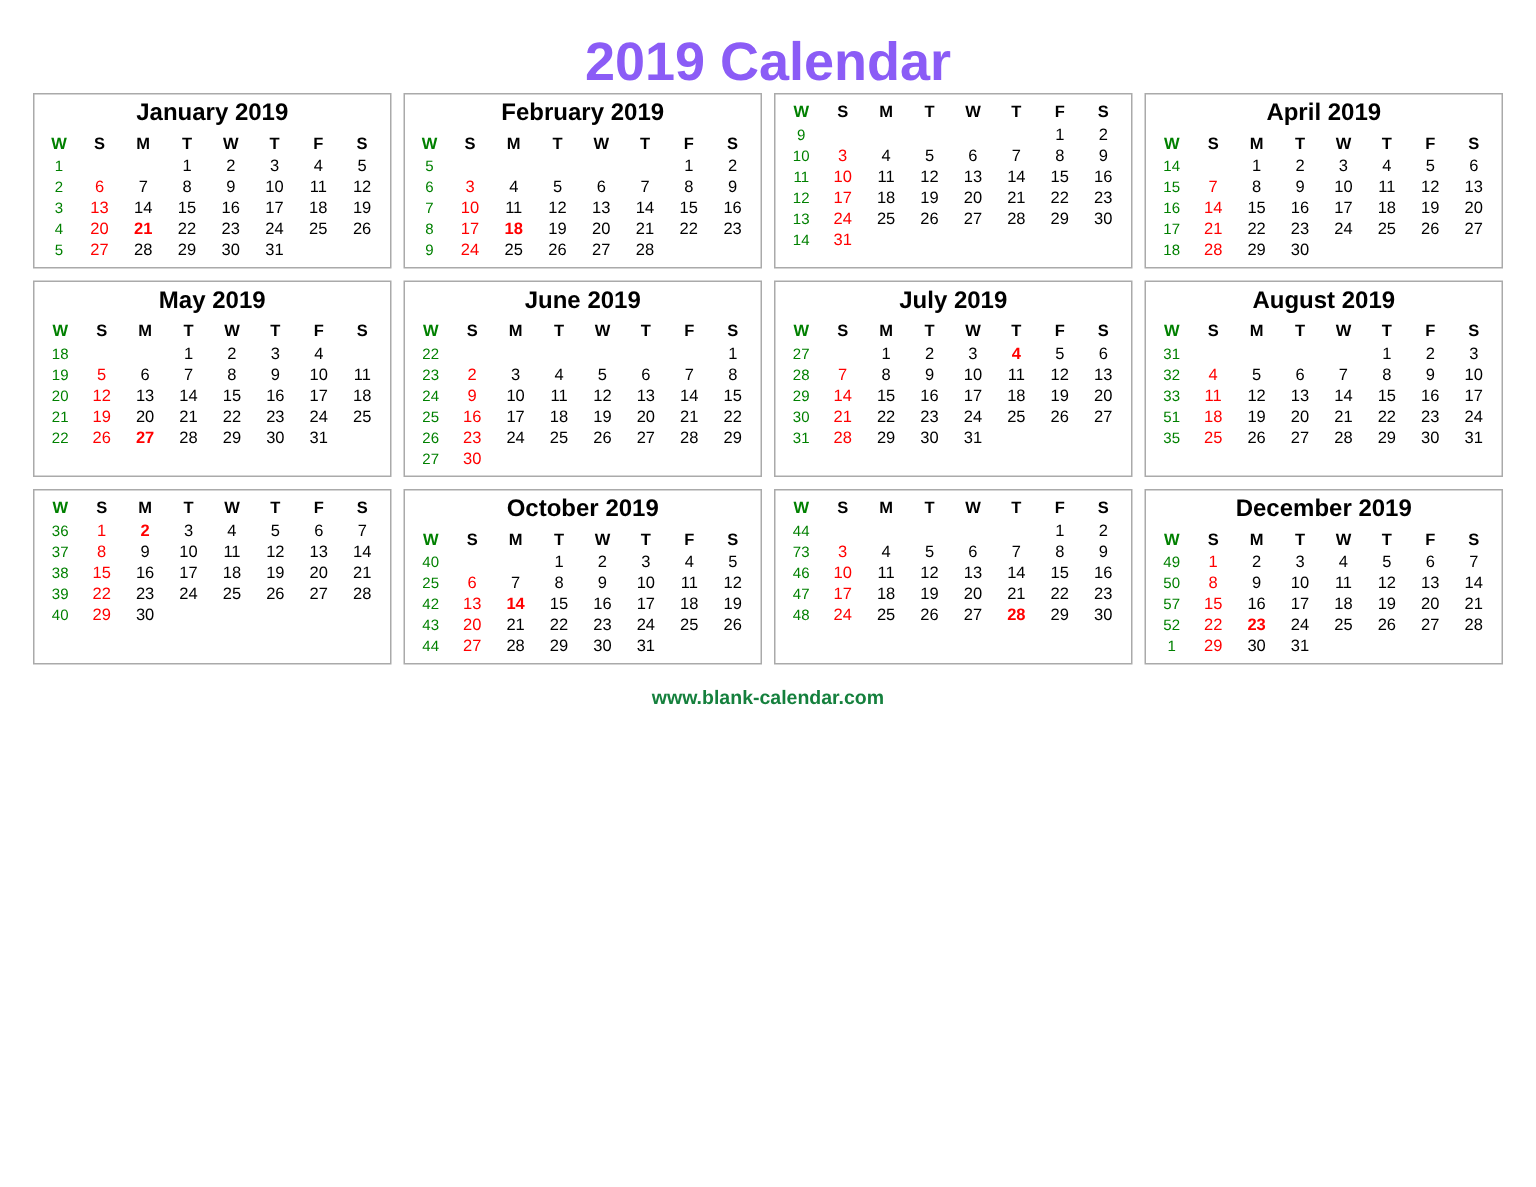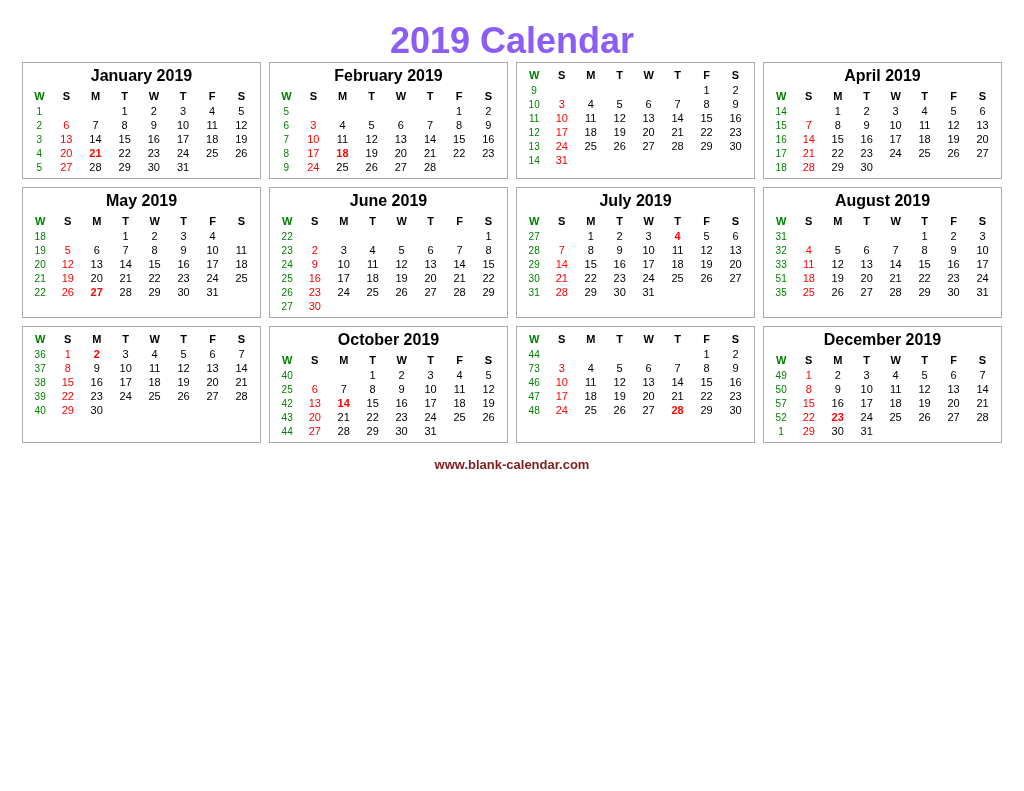--- a/index.html
+++ b/index.html
@@ -60,21 +60,21 @@
     td.sunday {
       color: #ff0000;
     }
     td.holiday {
       color: #ff0000;
       font-weight: bold;
     }
     .footer {
       margin-top: 14px;
       font-size: 13px;
-      color: #7f1d1d;
+      color: #15803d;
       font-weight: bold;
     }
   </style>
 </head>
 <body>
 
 <h1>2019 Calendar</h1>
 
 <div class="calendar-grid" id="calendar-grid">
     <div class="month-block">

